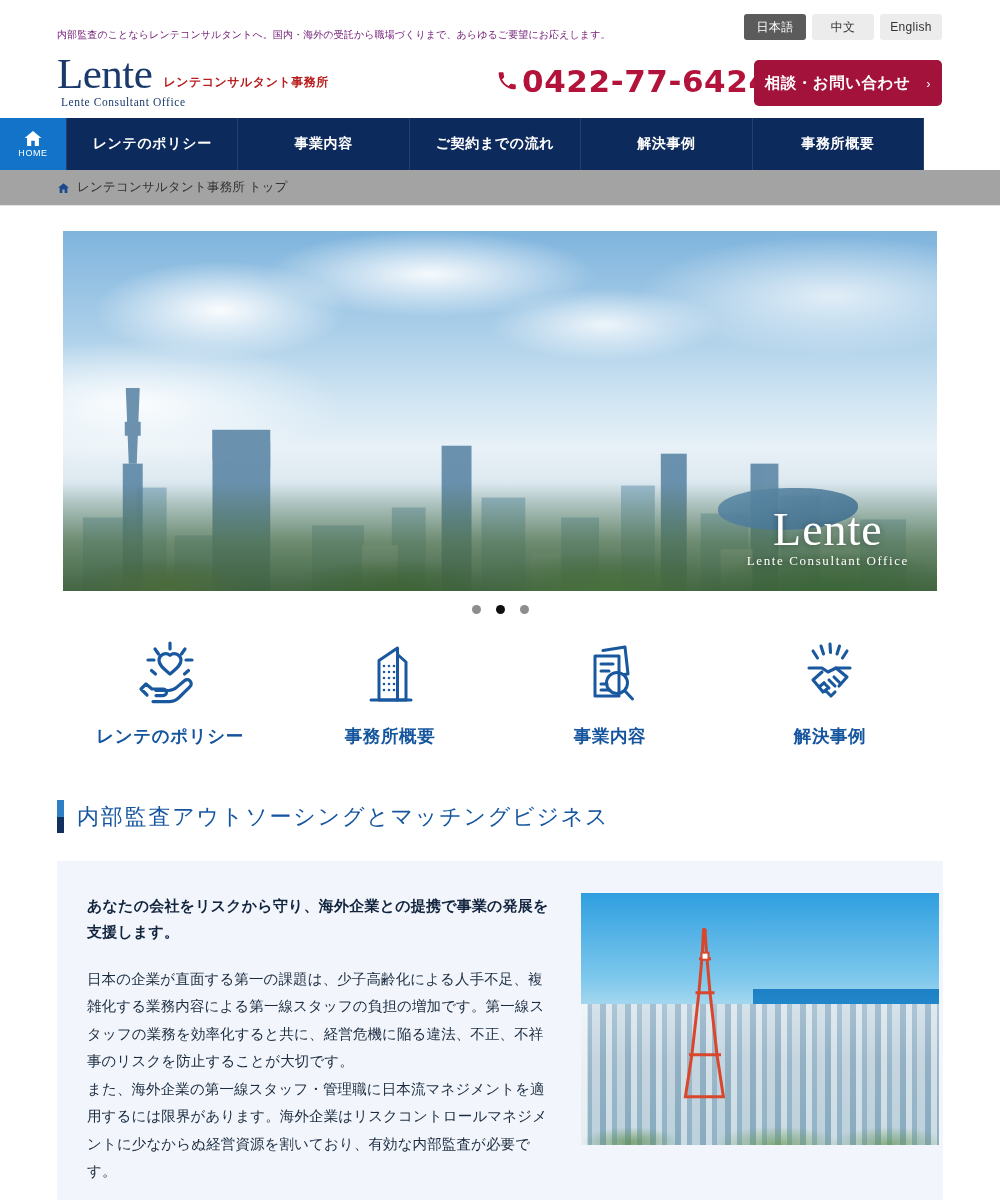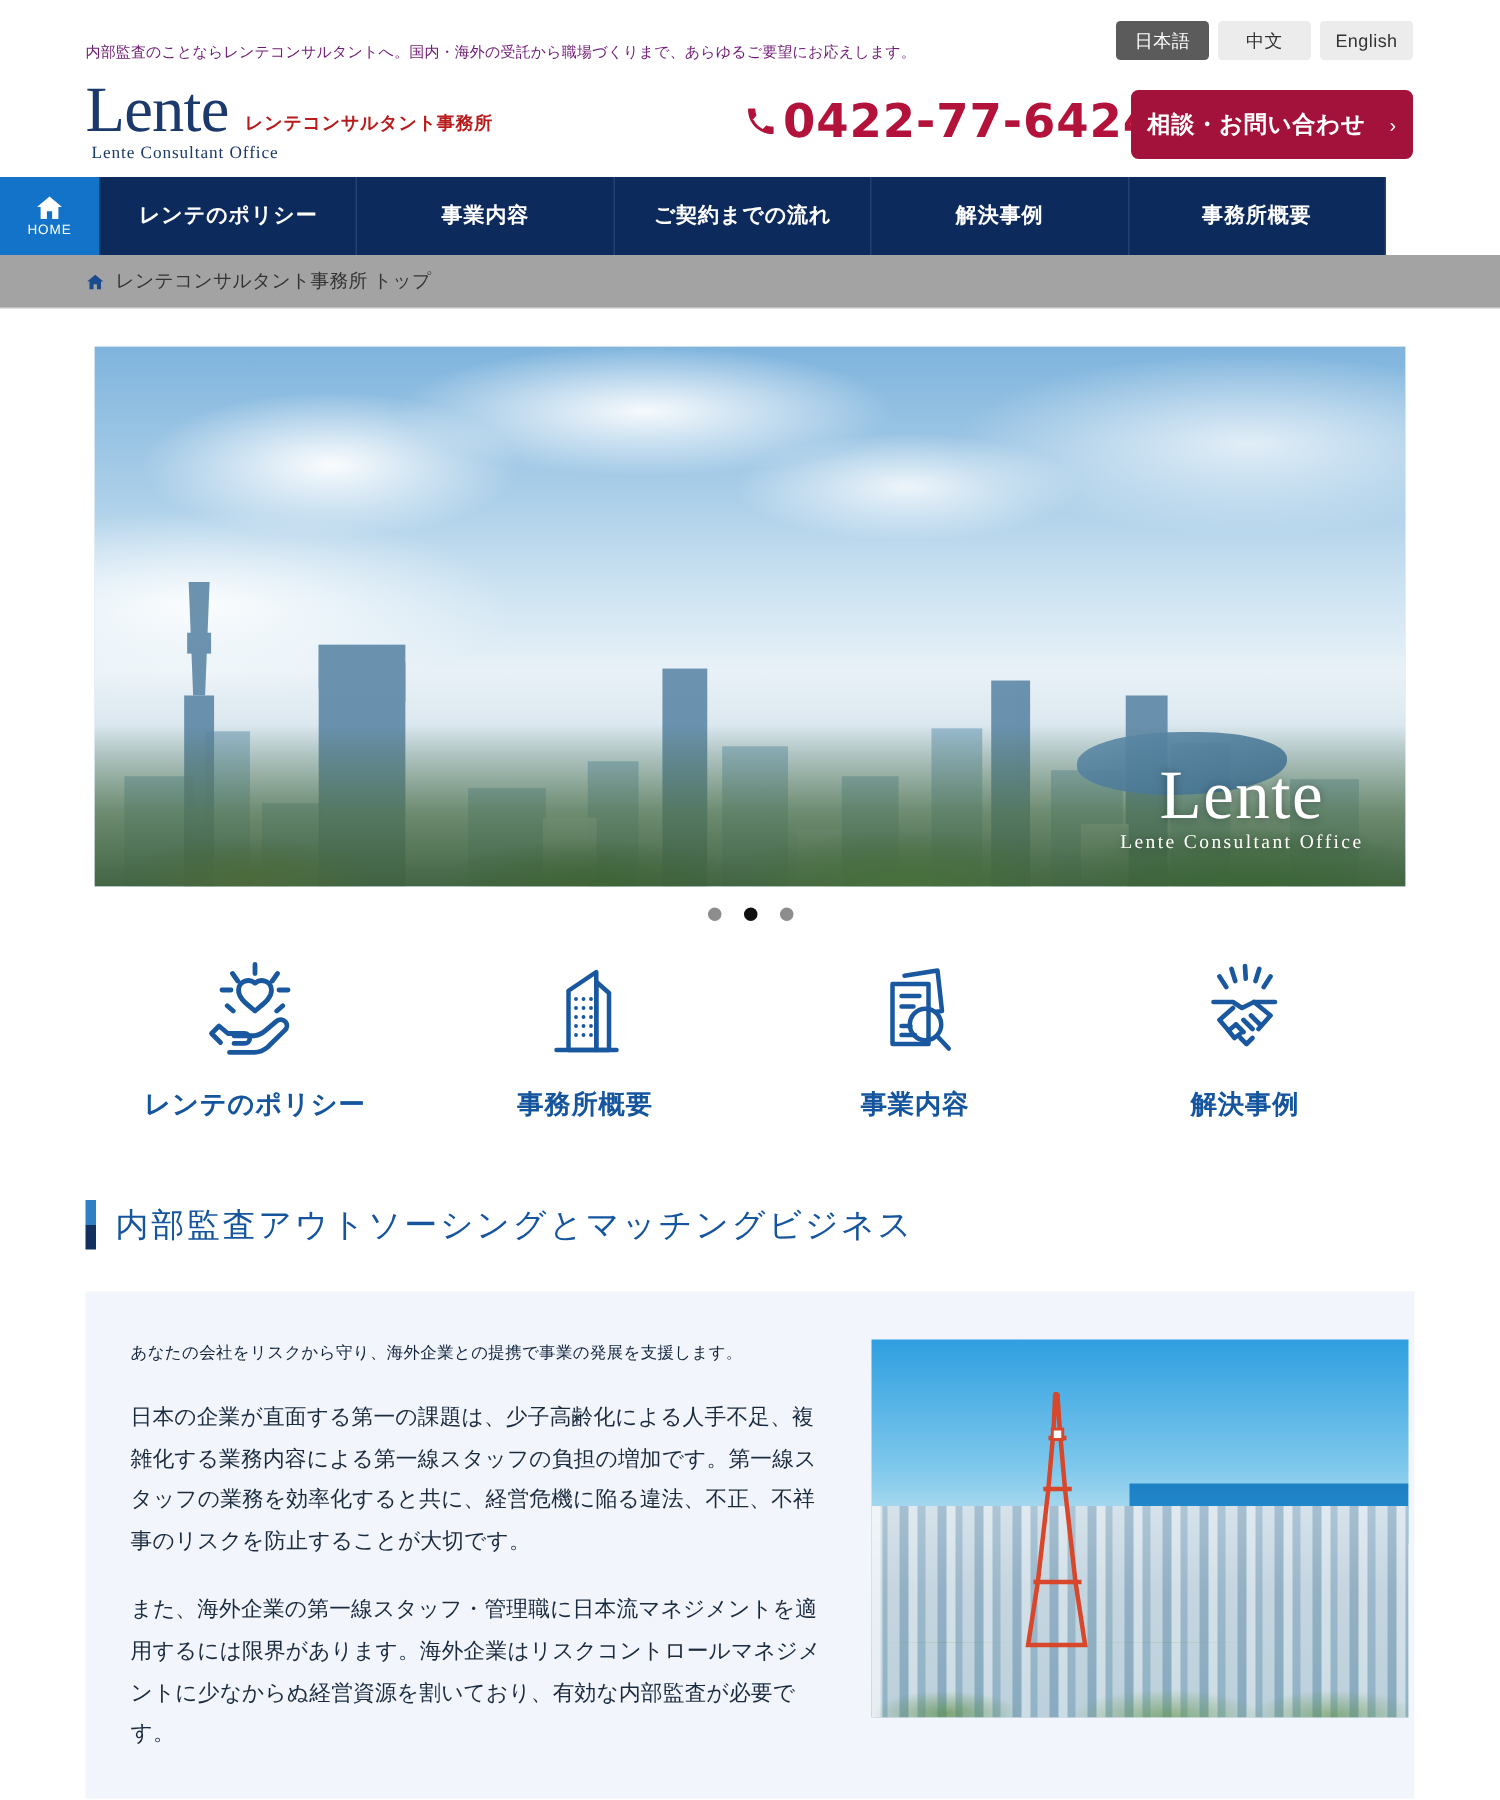--- a/index.html
+++ b/index.html
@@ -158,26 +158,26 @@
   .sec-title { font-size: 22px; color: #15559e; letter-spacing: 1.8px; font-weight: normal; }
 
   
   .panel {
     width: 886px; margin: 28px auto 0; background: #f2f6fc;
     padding: 32px 30px 28px 30px; display: flex; gap: 26px;
     position: relative;
   }
   .panel-text { width: 468px; flex: none; }
   .lead {
-    font-size: 11px; font-weight: normal; color: #12243d;
+    font-size: 15px; font-weight: bold; color: #12243d;
     line-height: 1.75; letter-spacing: .2px; margin-bottom: 20px;
   }
   .para {
     font-size: 14.5px; color: #1b2b3f; line-height: 1.9; letter-spacing: .1px;
-    margin-bottom: 18px;
+    margin-bottom: 0;
   }
   .para:last-child { margin-bottom: 0; }
 
   .panel-photo {
     width: 358px; height: 252px; flex: none; position: relative; overflow: hidden;
     background: linear-gradient(180deg, #2f9fe0 0%, #7ec8ec 34%, #b9dff0 50%, #cfe3ee 62%, #b9cfd8 100%);
   }
   .pp-sea {
     position: absolute; right: 0; top: 38%; width: 52%; height: 16%;
     background: linear-gradient(180deg, #1d7fc4, #2a96d4);

